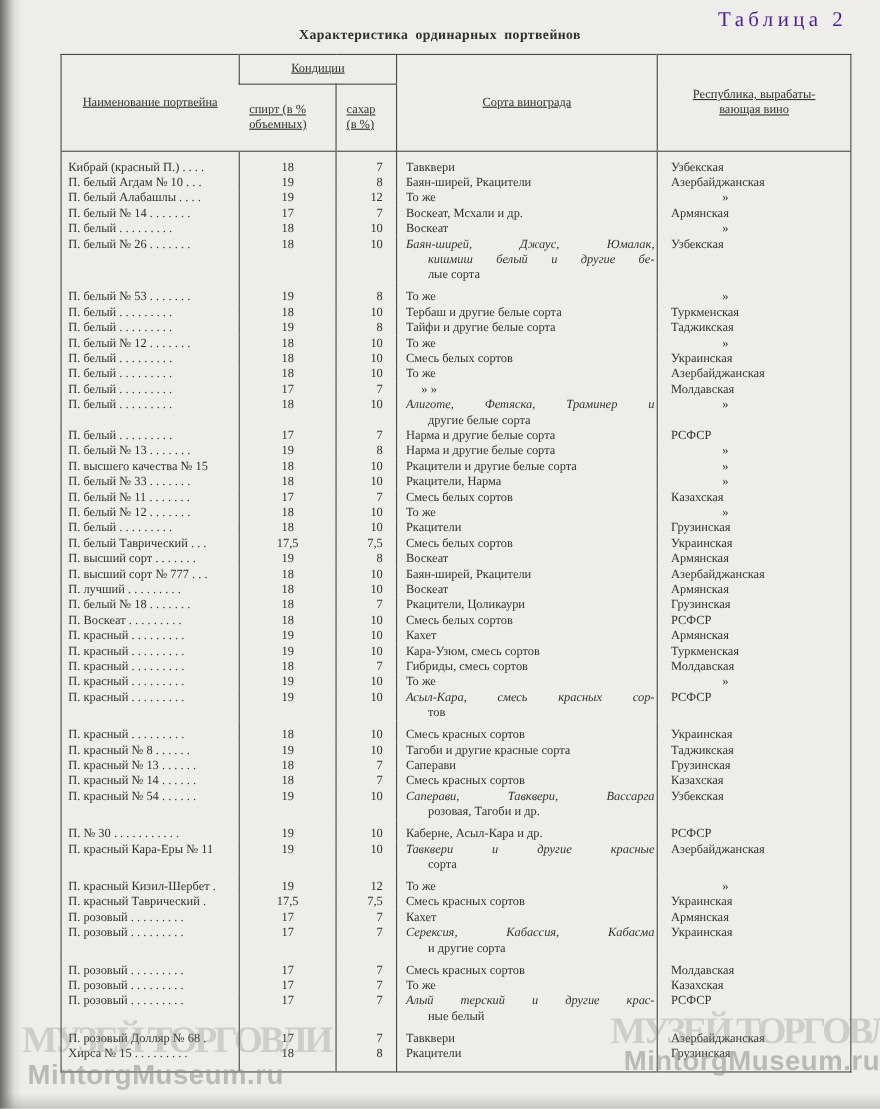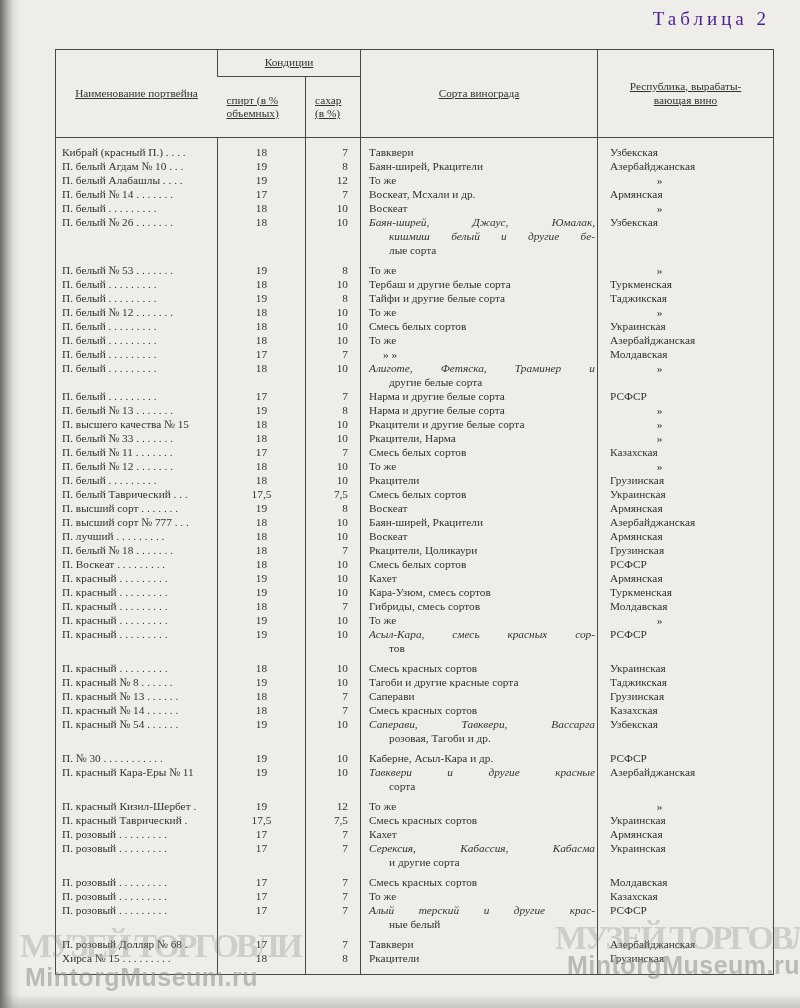--- a/index.html
+++ b/index.html
@@ -76,20 +76,21 @@
   .wm-left-url{left:25px;top:963px;}
   .wm-right-big{left:555px;top:919px;}
   .wm-right-url{left:567px;top:951px;}
 </style>
 </head>
 <body>
 
 <div class="page">
 
   <div class="table-label">Таблица 2</div>
+  <div class="doc-title">Характеристика ординарных портвейнов</div>
 
   <table class="main">
     <colgroup>
       <col class="c1">
         <col class="c2">
         <col class="c3">
         <col class="c4">
         <col class="c5">
     </colgroup>
     <thead>

